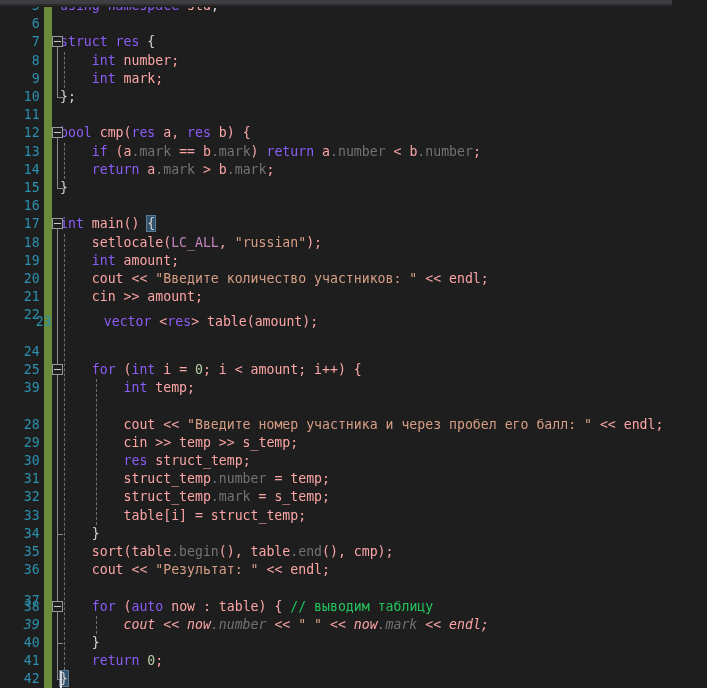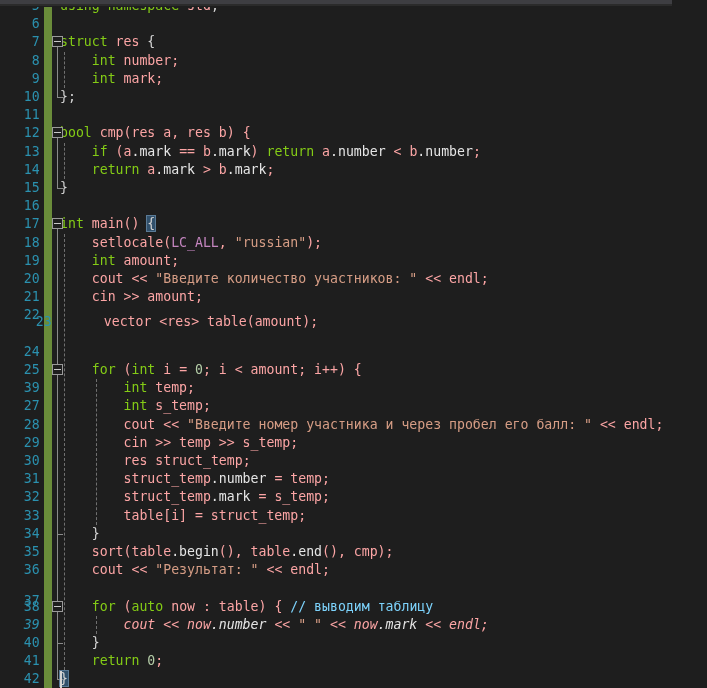--- a/index.html
+++ b/index.html
@@ -155,27 +155,27 @@
   
   .caret {
     position: absolute;
     width: 2px;
     height: 17px;
     background: #d4d4d4;
     z-index: 20;
   }
 
   
-  .kw      { color: #84cc16; margin-top: 28px; }
-  .type    { color: #fca5a5; }
+  .kw      { color: #8b5cf6; margin-top: 28px; }
+  .type    { color: #8b5cf6; }
   .str     { color: #d69d85; }
-  .cmt     { color: #7dd3fc; }
+  .cmt     { color: #22c55e; }
   .num     { color: #b5cea8; }
   .macro   { color: #c586c0; }
-  .member  { color: #e5e5e5; }
+  .member  { color: #737373; }
   .plain   { color: #fca5a5; }
   .punct   { color: #d4d4d4; }
 </style>
 </head>
 <body>
 
 <div id="editor">
 
   <div class="gutter-bg"></div>
 
@@ -217,21 +217,20 @@
       <div class="line" style="top: 215.4px;"><span class="lineno">17</span><span class="code"><span class="kw">int</span><span class="plain"> main() </span><span class="bracket-match">{</span></span></div>
       <div class="line" style="top: 233.6px;"><span class="lineno">18</span><span class="code"><span class="plain">    setlocale(</span><span class="macro">LC_ALL</span><span class="plain">, </span><span class="str">"russian"</span><span class="plain">);</span></span></div>
       <div class="line" style="top: 251.8px;"><span class="lineno">19</span><span class="code"><span class="punct">    </span><span class="kw">int</span><span class="plain"> amount;</span></span></div>
       <div class="line" style="top: 270px;"><span class="lineno">20</span><span class="code"><span class="plain">    cout &lt;&lt; </span><span class="str">"Введите количество участников: "</span><span class="plain"> &lt;&lt; endl;</span></span></div>
       <div class="line" style="top: 288.2px;"><span class="lineno">21</span><span class="code"><span class="plain">    cin &gt;&gt; amount;</span></span></div>
       <div class="line" style="top: 306.4px;"><span class="lineno">22</span><span class="code"></span></div>
       <div class="line" style="top: 313px; margin-left: 12px;"><span class="lineno">23</span><span class="code"><span class="punct">    </span><span class="type">vector</span><span class="plain"> &lt;</span><span class="type">res</span><span class="plain">&gt; table(amount);</span></span></div>
       <div class="line" style="top: 342.8px;"><span class="lineno">24</span><span class="code"></span></div>
       <div class="line" style="top: 361px;"><span class="lineno">25</span><span class="code"><span class="punct">    </span><span class="kw">for</span><span class="plain"> (</span><span class="kw">int</span><span class="plain"> i = </span><span class="num">0</span><span class="plain">; i &lt; amount; i++) {</span></span></div>
       <div class="line" style="top: 379.2px;"><span class="lineno">39</span><span class="code"><span class="punct">        </span><span class="kw">int</span><span class="plain"> temp;</span></span></div>
-      <div class="line" style="top: 397.4px;"><span class="lineno">27</span><span class="code"><span class="punct">        </span><span class="kw">int</span><span class="plain"> s_temp;</span></span></div>
       <div class="line" style="top: 415.6px;"><span class="lineno">28</span><span class="code"><span class="plain">        cout &lt;&lt; </span><span class="str">"Введите номер участника и через пробел его балл: "</span><span class="plain"> &lt;&lt; endl;</span></span></div>
       <div class="line" style="top: 433.8px;"><span class="lineno">29</span><span class="code"><span class="plain">        cin &gt;&gt; temp &gt;&gt; s_temp;</span></span></div>
       <div class="line" style="top: 452px;"><span class="lineno">30</span><span class="code"><span class="punct">        </span><span class="type">res</span><span class="plain"> struct_temp;</span></span></div>
       <div class="line" style="top: 470.2px;"><span class="lineno">31</span><span class="code"><span class="plain">        struct_temp</span><span class="member">.number</span><span class="plain"> = temp;</span></span></div>
       <div class="line" style="top: 488.4px;"><span class="lineno">32</span><span class="code"><span class="plain">        struct_temp</span><span class="member">.mark</span><span class="plain"> = s_temp;</span></span></div>
       <div class="line" style="top: 506.6px;"><span class="lineno">33</span><span class="code"><span class="plain">        table[i] = struct_temp;</span></span></div>
       <div class="line" style="top: 524.8px; padding-left: 24px;"><span class="lineno">34</span><span class="code"><span class="punct">    }</span></span></div>
       <div class="line" style="top: 543px;"><span class="lineno">35</span><span class="code"><span class="plain">    sort(table</span><span class="member">.begin</span><span class="plain">(), table</span><span class="member">.end</span><span class="plain">(), cmp);</span></span></div>
       <div class="line" style="top: 561.2px;"><span class="lineno">36</span><span class="code"><span class="plain">    cout &lt;&lt; </span><span class="str">"Результат: "</span><span class="plain"> &lt;&lt; endl;</span></span></div>
       <div class="line" style="top: 592px; padding-left: 16px;"><span class="lineno">37</span><span class="code"></span></div>

